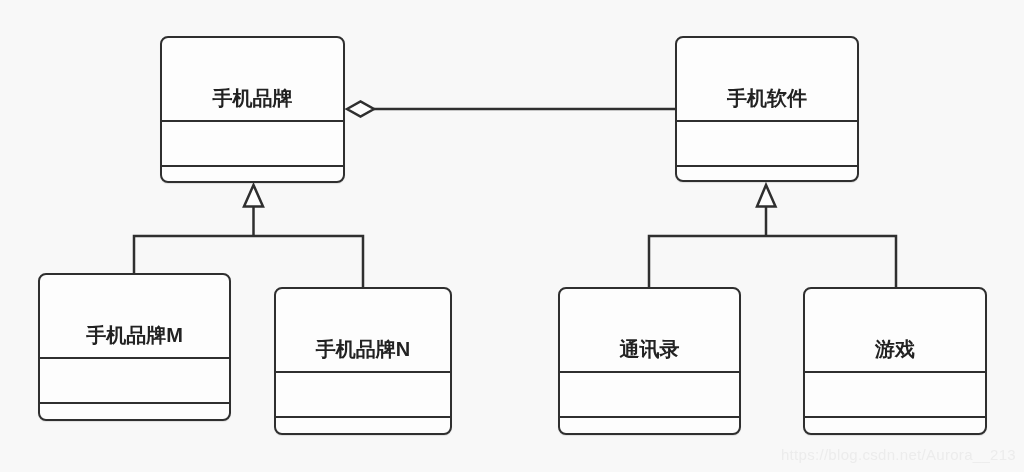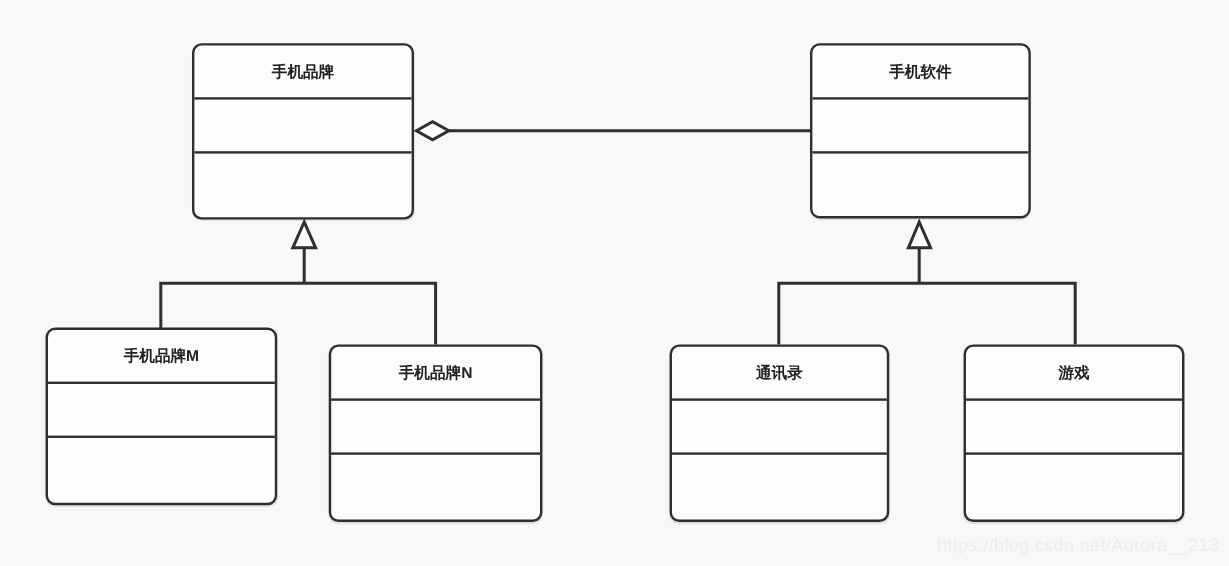--- a/index.html
+++ b/index.html
@@ -37,23 +37,24 @@
     flex-direction: column;
     box-shadow: 0 1px 1px rgba(0,0,0,0.10);
   }
   .uml-box * { box-sizing: border-box; }
   .uml-title {
     height: 45px;
     display: flex;
     align-items: center;
     justify-content: center;
     font-weight: bold;
-    font-size: 13px;
+    font-size: 20px;
     color: #222222;
     border-bottom: 2.5px solid #2f2f2f;
+    margin-top: 39px;
   }
   .uml-attrs {
     height: 45px;
     border-bottom: 2.5px solid #2f2f2f;
   }
   .uml-methods { flex: 1; }
 
   .pos-brand    { left: 160px; top: 36px;  width: 185px; height: 147px; }
   .pos-software { left: 675px; top: 36px;  width: 184px; height: 146px; text-align: right; }
   .pos-brand-m  { left: 38px;  top: 273px; width: 193px; height: 148px; }

